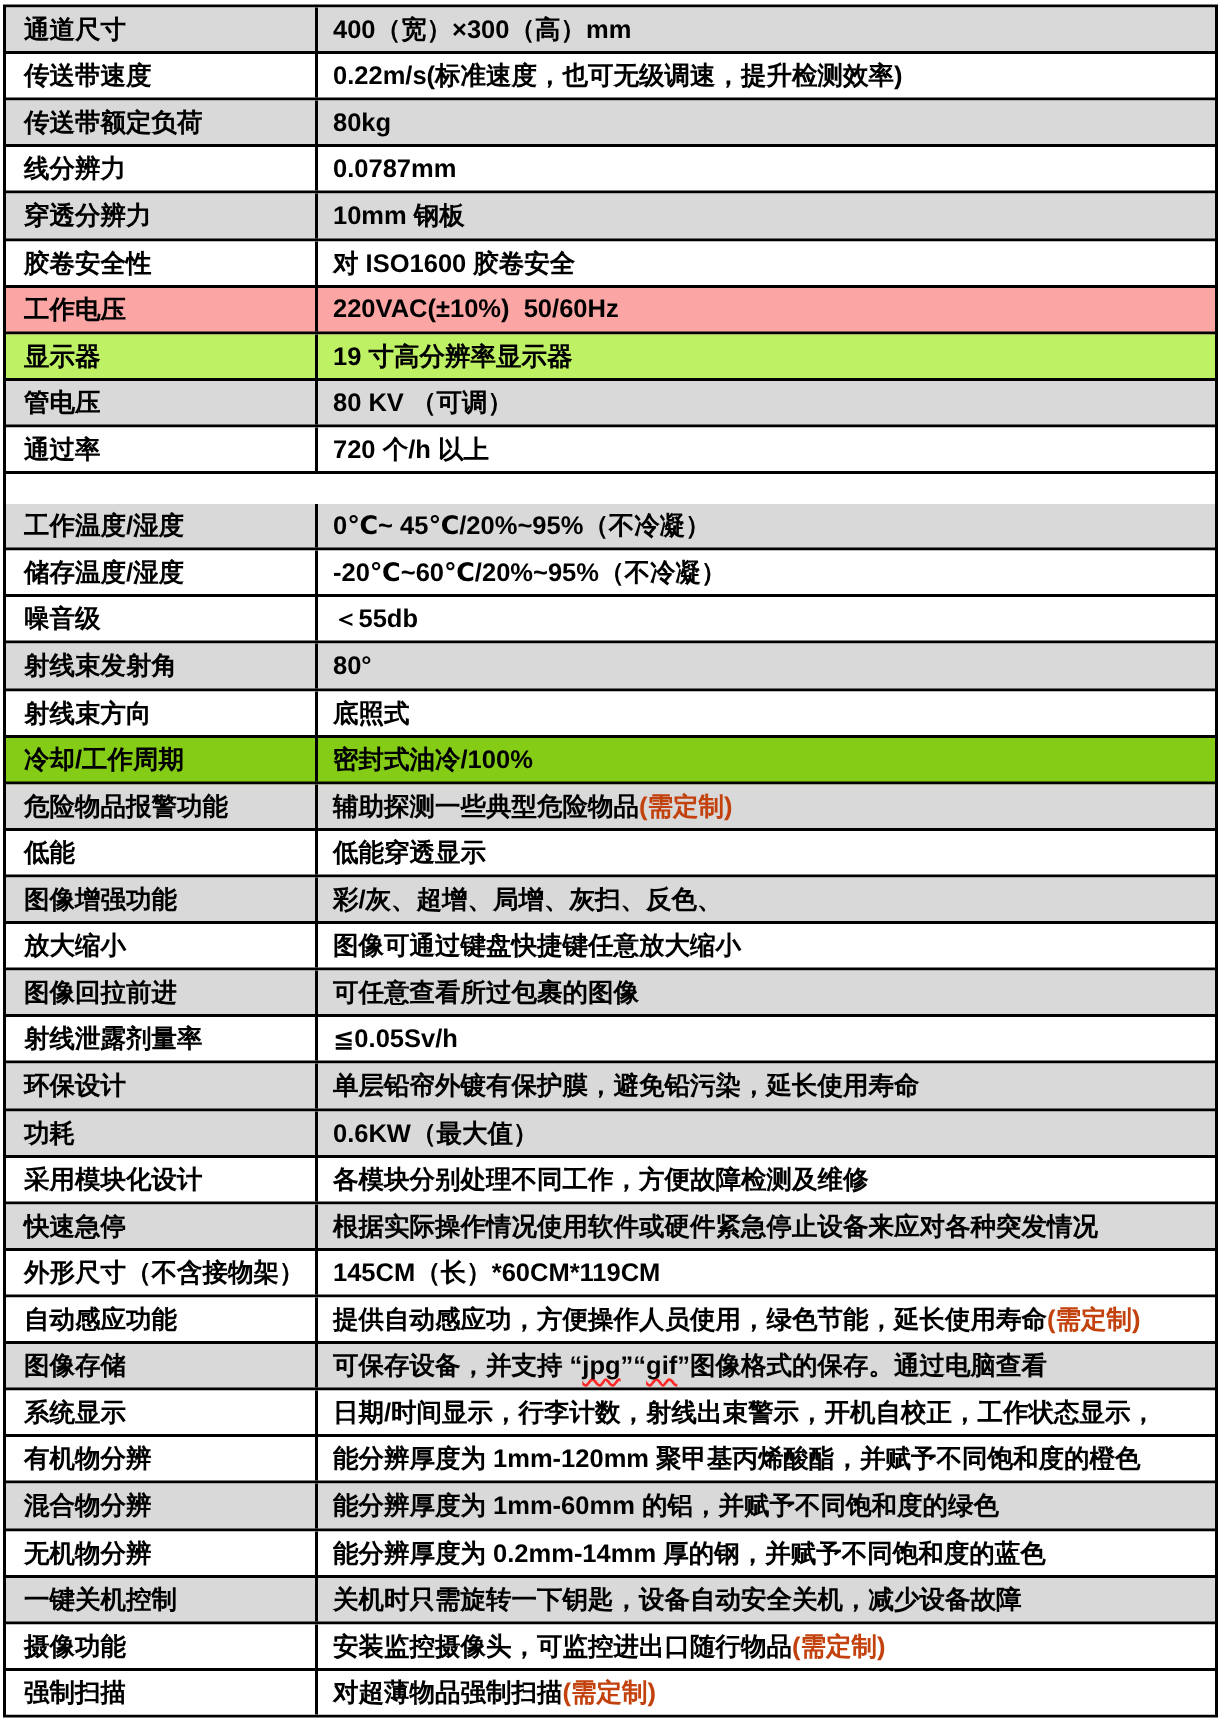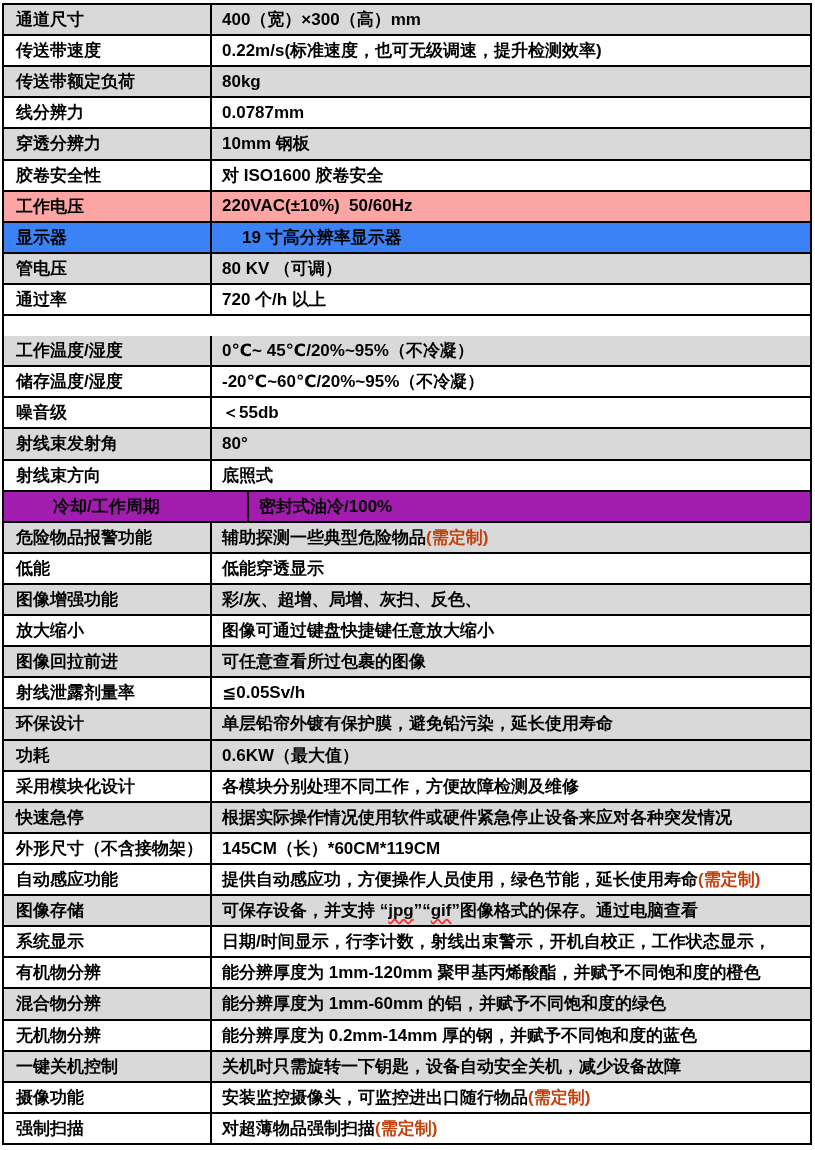--- a/index.html
+++ b/index.html
@@ -119,21 +119,21 @@
 
   <div class="spec-row" style="background: #fca5a5;">
     <div class="label-cell">
       <span>工作电压</span>
     </div>
     <div class="value-cell">
         <span>220VAC(±10%)  50/60Hz</span>
       </div>
   </div>
 
-  <div class="spec-row" style="background: #3b82f6; gap: 20px;">
+  <div class="spec-row" style="background: #bef264;">
     <div class="label-cell">
       <span>显示器</span>
     </div>
     <div class="value-cell">
         <span>19 寸高分辨率显示器</span>
       </div>
   </div>
 
   <div class="spec-row" style="background: rgb(217, 217, 217);">
     <div class="label-cell">
@@ -191,21 +191,21 @@
 
   <div class="spec-row" style="background: rgb(255, 255, 255);">
     <div class="label-cell">
       <span>射线束方向</span>
     </div>
     <div class="value-cell">
         <span>底照式</span>
       </div>
   </div>
 
-  <div class="spec-row" style="background: #a21caf; padding-left: 37px;">
+  <div class="spec-row" style="background: #84cc16;">
     <div class="label-cell">
       <span>冷却/工作周期</span>
     </div>
     <div class="value-cell">
         <span>密封式油冷/100%</span>
       </div>
   </div>
 
   <div class="spec-row" style="background: rgb(217, 217, 217);">
     <div class="label-cell">

